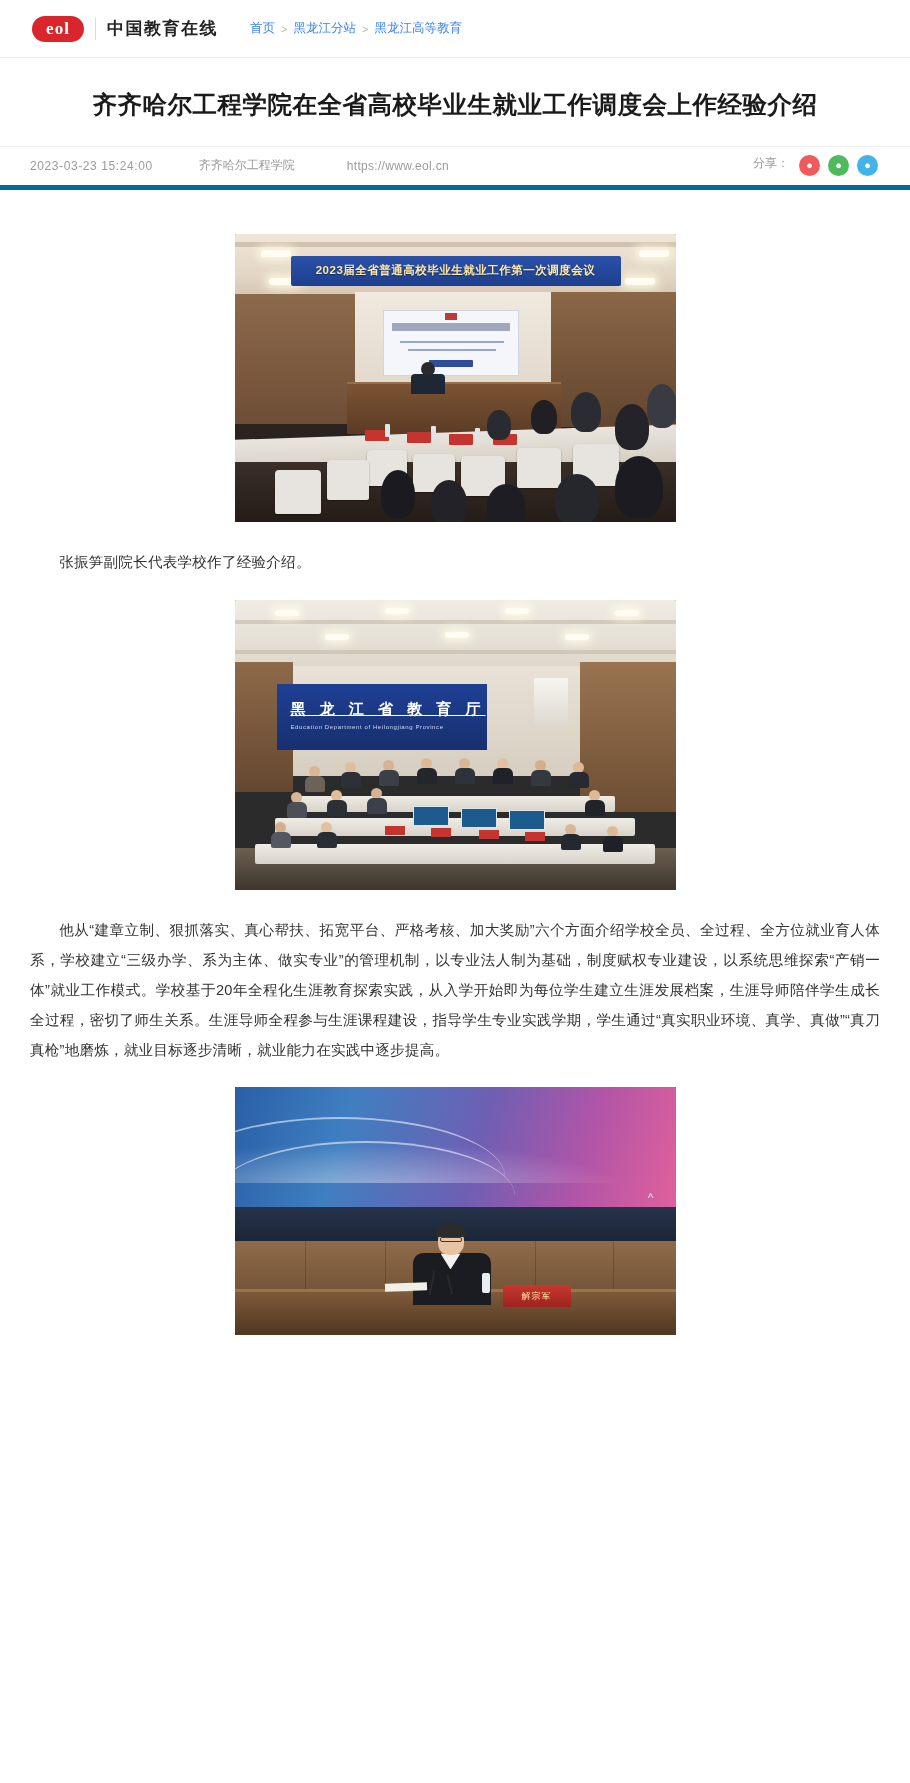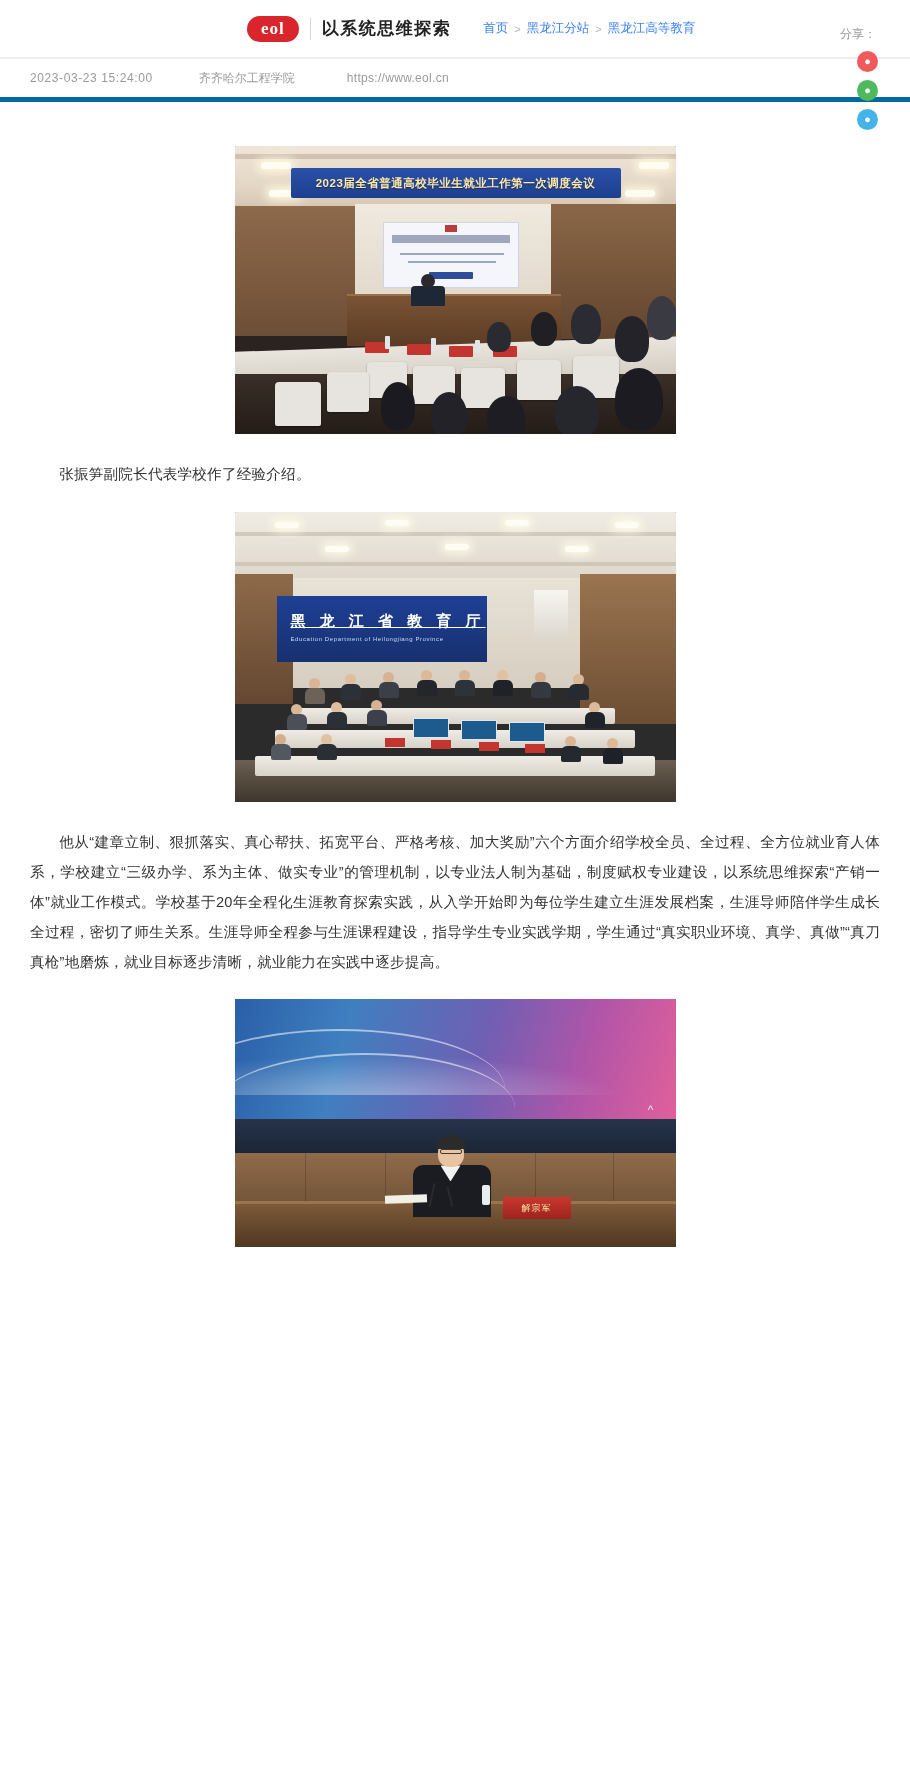--- a/index.html
+++ b/index.html
@@ -18,21 +18,20 @@
     position: relative;
   }
 
   
   .header {
     height: 58px;
     display: flex;
     align-items: center;
     padding: 0 0 0 32px;
     border-bottom: 1px solid #ededed;
-    justify-content: center;
   }
   .logo-wrap {
     display: flex;
     align-items: center;
   }
   .logo-mark {
     width: 52px;
     height: 26px;
     background: #d8262c;
     border-radius: 13px;
@@ -96,23 +95,22 @@
     border-bottom: 5px solid #0369a1;
     font-size: 12px;
     color: #9a9a9a;
   }
   .meta-date { letter-spacing: 0.6px; }
   .meta-source { margin-left: 46px; }
   .meta-url { margin-left: 52px; letter-spacing: 0.3px; }
   .share-group {
     margin-left: auto;
     display: flex;
-    align-items: flex-end;
+    align-items: flex-start;
     gap: 8px;
-    flex-direction: column;
   }
   .share-label { color: #9a9a9a; margin-right: 2px; }
   .share-icon {
     width: 21px;
     height: 21px;
     border-radius: 50%;
     display: flex;
     align-items: center;
     justify-content: center;
     color: #fff;
@@ -368,31 +366,34 @@
 </style>
 </head>
 <body>
 
 <div class="page">
 
   <div class="header">
     <div class="logo-wrap">
       <div class="logo-mark">eol</div>
       <div class="logo-divider"></div>
-      <div class="logo-text">以系统思维探索</div>
+      <div class="logo-text">中国教育在线</div>
     </div>
     <div class="breadcrumb">
       <a href="#">首页</a>
       <span class="sep">&gt;</span>
       <a href="#">黑龙江分站</a>
       <span class="sep">&gt;</span>
       <a href="#">黑龙江高等教育</a>
     </div>
   </div>
 
+  <div class="title-area">
+    <h1 class="article-title">齐齐哈尔工程学院在全省高校毕业生就业工作调度会上作经验介绍</h1>
+  </div>
 
   <div class="meta-bar">
     <span class="meta-date">2023-03-23 15:24:00</span>
     <span class="meta-source">齐齐哈尔工程学院</span>
     <span class="meta-url">https://www.eol.cn</span>
     <span class="share-group">
       <span class="share-label">分享：</span>
       <span class="share-icon share-weibo">●</span>
       <span class="share-icon share-wechat">●</span>
       <span class="share-icon share-qq">●</span>

